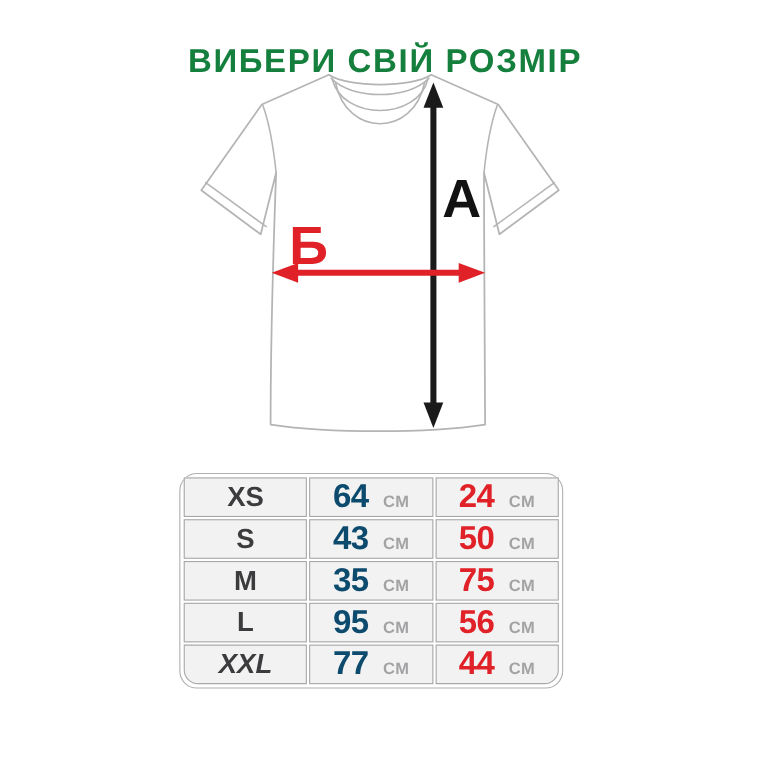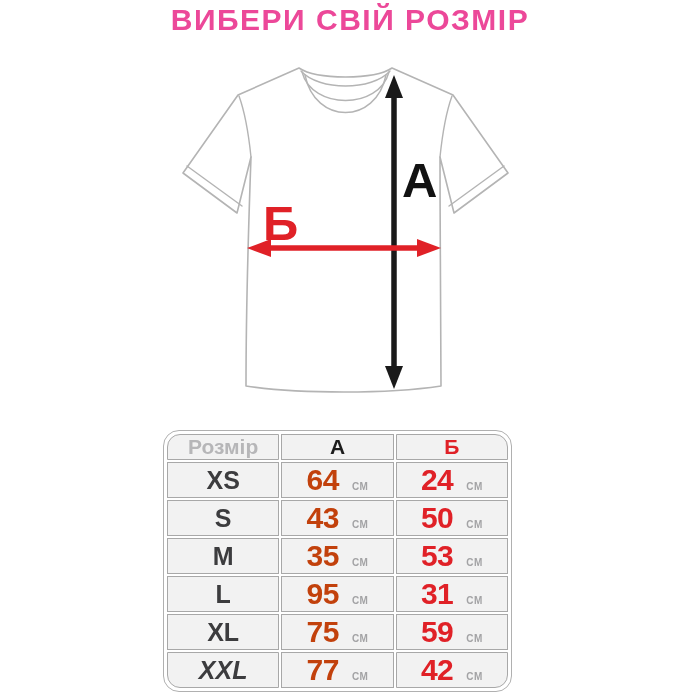--- a/index.html
+++ b/index.html
@@ -4,23 +4,23 @@
 <style>
   :root{
     --accent:#e02127;
     --ink:#1a1a1a;
   }
   html,body{margin:0;padding:0;background:#ffffff;}
   body{font-family:"Liberation Sans", sans-serif;}
   .page{position:relative;width:700px;height:700px;background:#ffffff;overflow:hidden;}
 
   .title{
-    position:absolute;top:3px;left:0;width:700px;
+    position:absolute;top:39px;left:0;width:700px;
     text-align:center;font-size:30px;font-weight:bold;
-    letter-spacing:1.5px;color:#ec4899;
+    letter-spacing:1.5px;color:#15803d;
   }
 
   svg.shirt{position:absolute;top:0;left:0;}
   .outline{fill:#ffffff;stroke:#b4b4b4;stroke-width:1.6;stroke-linejoin:round;}
   .detail{fill:none;stroke:#b4b4b4;stroke-width:1.4;stroke-linecap:round;}
   .arrow-black{stroke:var(--ink);}
   .arrow-black-head{fill:var(--ink);}
   .arrow-red{stroke:var(--accent);}
   .arrow-red-head{fill:var(--accent);}
   .svg-label{font-family:"Liberation Sans", sans-serif;font-weight:bold;font-size:49px;}
@@ -42,24 +42,24 @@
     padding:0;
   }
   table.sizes th{height:24px;font-size:21px;}
   table.sizes td{height:32px;}
   th.c-size{color:#b6b6b8;font-weight:bold;}
   th.c-a{color:#1c1c1c;font-size:26px;font-weight:bold;}
   th.c-b{color:var(--accent);font-size:26px;font-weight:bold;}
   td.size{font-size:25px;font-weight:bold;color:#3c3c3e;}
   td.val{font-weight:bold;font-size:30px;}
   td.val .num{letter-spacing:-0.5px;}
-  td.val.a .num{color:#c2410c;}
+  td.val.a .num{color:#0c4a6e;}
   td.val.b .num{color:var(--accent);}
   .unit{
-    font-size:10px;font-weight:bold;color:#a3a3a5;
+    font-size:15px;font-weight:bold;color:#a3a3a5;
     text-transform:uppercase;margin-left:13px;letter-spacing:0.5px;
   }
   
   tr:first-child th:first-child{border-top-left-radius:13px;}
   tr:first-child th:last-child{border-top-right-radius:13px;}
   tr:last-child td:first-child{border-bottom-left-radius:13px;font-style:italic;}
   tr:last-child td:last-child{border-bottom-right-radius:13px;}
 </style>
 </head>
 <body>
@@ -105,58 +105,48 @@
       <line class="arrow-red" x1="266" y1="248" x2="422" y2="248" stroke-width="5.5"></line>
       <polygon class="arrow-red-head" points="247,248 271,239 271,257"></polygon>
       <polygon class="arrow-red-head" points="441,248 417,239 417,257"></polygon>
     </g>
     <text class="svg-label label-b" x="263" y="240">Б</text>
   </svg>
 
   <div class="table-wrap">
     <table class="sizes">
       <tbody>
-          <tr>
-        <th class="c-size">Розмір</th>
-        <th class="c-a">А</th>
-        <th class="c-b">Б</th>
-      </tr>
 
       <tr>
         <td class="size">XS</td>
         <td class="val a"><span class="num">64</span><span class="unit">см</span></td>
         <td class="val b"><span class="num">24</span><span class="unit">см</span></td>
       </tr>
 
       <tr>
         <td class="size">S</td>
         <td class="val a"><span class="num">43</span><span class="unit">см</span></td>
         <td class="val b"><span class="num">50</span><span class="unit">см</span></td>
       </tr>
 
       <tr>
         <td class="size">M</td>
         <td class="val a"><span class="num">35</span><span class="unit">см</span></td>
-        <td class="val b"><span class="num">53</span><span class="unit">см</span></td>
+        <td class="val b"><span class="num">75</span><span class="unit">см</span></td>
       </tr>
 
       <tr>
         <td class="size">L</td>
         <td class="val a"><span class="num">95</span><span class="unit">см</span></td>
-        <td class="val b"><span class="num">31</span><span class="unit">см</span></td>
+        <td class="val b"><span class="num">56</span><span class="unit">см</span></td>
       </tr>
 
-      <tr>
-        <td class="size">XL</td>
-        <td class="val a"><span class="num">75</span><span class="unit">см</span></td>
-        <td class="val b"><span class="num">59</span><span class="unit">см</span></td>
-      </tr>
 
       <tr>
         <td class="size">XXL</td>
         <td class="val a"><span class="num">77</span><span class="unit">см</span></td>
-        <td class="val b"><span class="num">42</span><span class="unit">см</span></td>
+        <td class="val b"><span class="num">44</span><span class="unit">см</span></td>
       </tr>
     </tbody>
       </table>
   </div>
 
 </div>
 
 </body></html>

